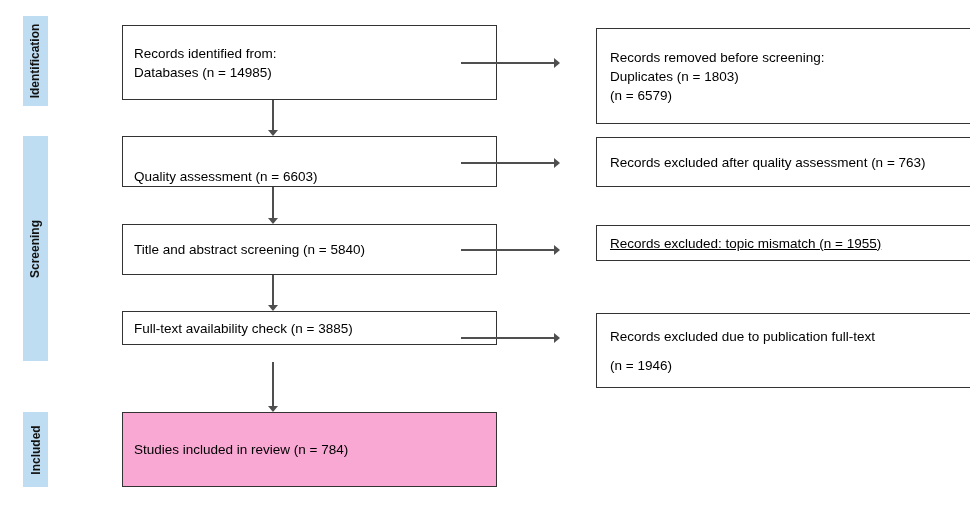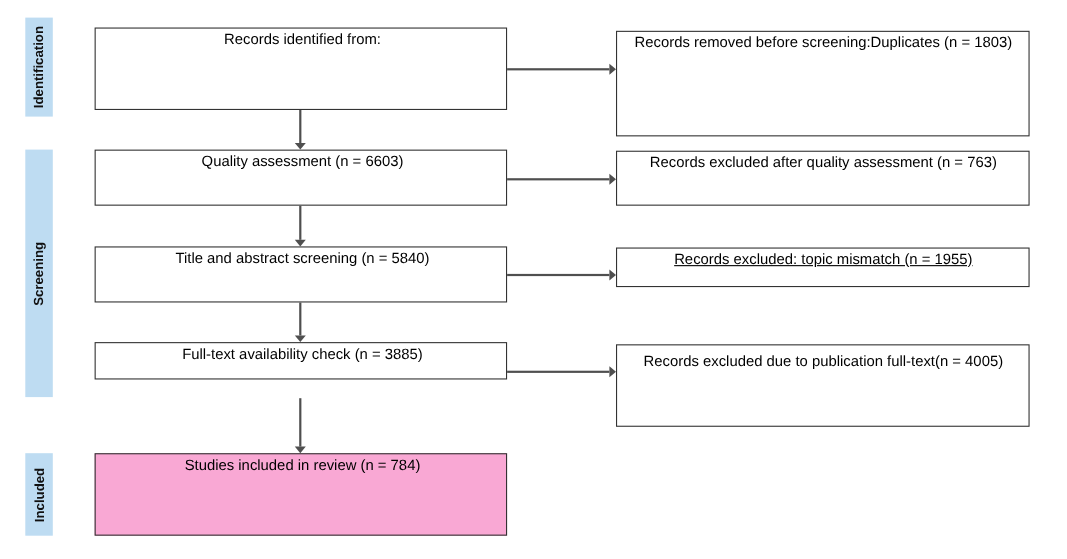--- a/index.html
+++ b/index.html
@@ -15,27 +15,27 @@
   .stage span{
     transform:rotate(-90deg);white-space:nowrap;
     font-weight:bold;font-size:12px;color:#111;
   }
   .s-identification{top:16px;height:90px;}
   .s-screening{top:136px;height:225px;}
   .s-included{top:412px;height:75px;}
   
   .box{
     position:absolute;background:#fff;border:1.7px solid #333;
-    box-sizing:border-box;display:flex;flex-direction:row;justify-content:center;
-    font-size:13.5px;line-height:19px;
+    box-sizing:border-box;display:flex;flex-direction:column;justify-content:center;
+    font-size:13.5px;line-height:19px;margin-left:36px;
   }
   .col-left{left:86px;width:375px;padding-left:11px;padding-right:8px;}
   .col-right{left:560px;width:376px;padding-left:13px;padding-right:12px;}
   .b1{top:25px;height:75px;}
-  .b2{top:136px;height:51px;}
+  .b2{top:136px;height:51px;justify-content:flex-end;}
   .b3{top:224px;height:51px;}
   .b4{top:311px;height:34px;}
   .b5{top:412px;height:75px;background:#f9a8d4;}
   .r1{top:28px;height:96px;}
   .r2{top:137px;height:50px;}
   .r3{top:225px;height:36px;text-decoration:underline;}
   .r4{top:313px;height:75px;line-height:29px;}
   
   .arrow{position:absolute;background:#4F4F4F;}
   .arrow-h{height:2px;}
@@ -67,47 +67,49 @@
   </div>
   <div class="stage s-screening">
     <span>Screening</span>
   </div>
   <div class="stage s-included">
     <span>Included</span>
   </div>
 
   <div class="box col-left b1">
     <div>Records identified from:</div>
+    <div>Databases (n = 14985)</div>
   </div>
   <div class="box col-left b2">
     <div>Quality assessment (n = 6603)</div>
   </div>
   <div class="box col-left b3">
     <div>Title and abstract screening (n = 5840)</div>
   </div>
   <div class="box col-left b4">
     <div>Full-text availability check (n = 3885)</div>
   </div>
   <div class="box col-left b5">
     <div>Studies included in review (n = 784)</div>
   </div>
 
   <div class="box col-right r1">
     <div>Records removed before screening:</div>
     <div>Duplicates (n = 1803)</div>
+    <div>(n = 6579)</div>
   </div>
   <div class="box col-right r2">
     <div>Records excluded after quality assessment (n = 763)</div>
   </div>
   <div class="box col-right r3">
     <div>Records excluded: topic mismatch (n = 1955)</div>
   </div>
   <div class="box col-right r4">
     <div>Records excluded due to publication full-text</div>
-    <div>(n = 4005)</div>
+    <div>(n = 1946)</div>
   </div>
 
   <div class="arrow arrow-h ah1"></div>
   <div class="arrow arrow-h ah2"></div>
   <div class="arrow arrow-h ah3"></div>
   <div class="arrow arrow-h ah4"></div>
 
   <div class="arrow arrow-v av1"></div>
   <div class="arrow arrow-v av2"></div>
   <div class="arrow arrow-v av3"></div>

